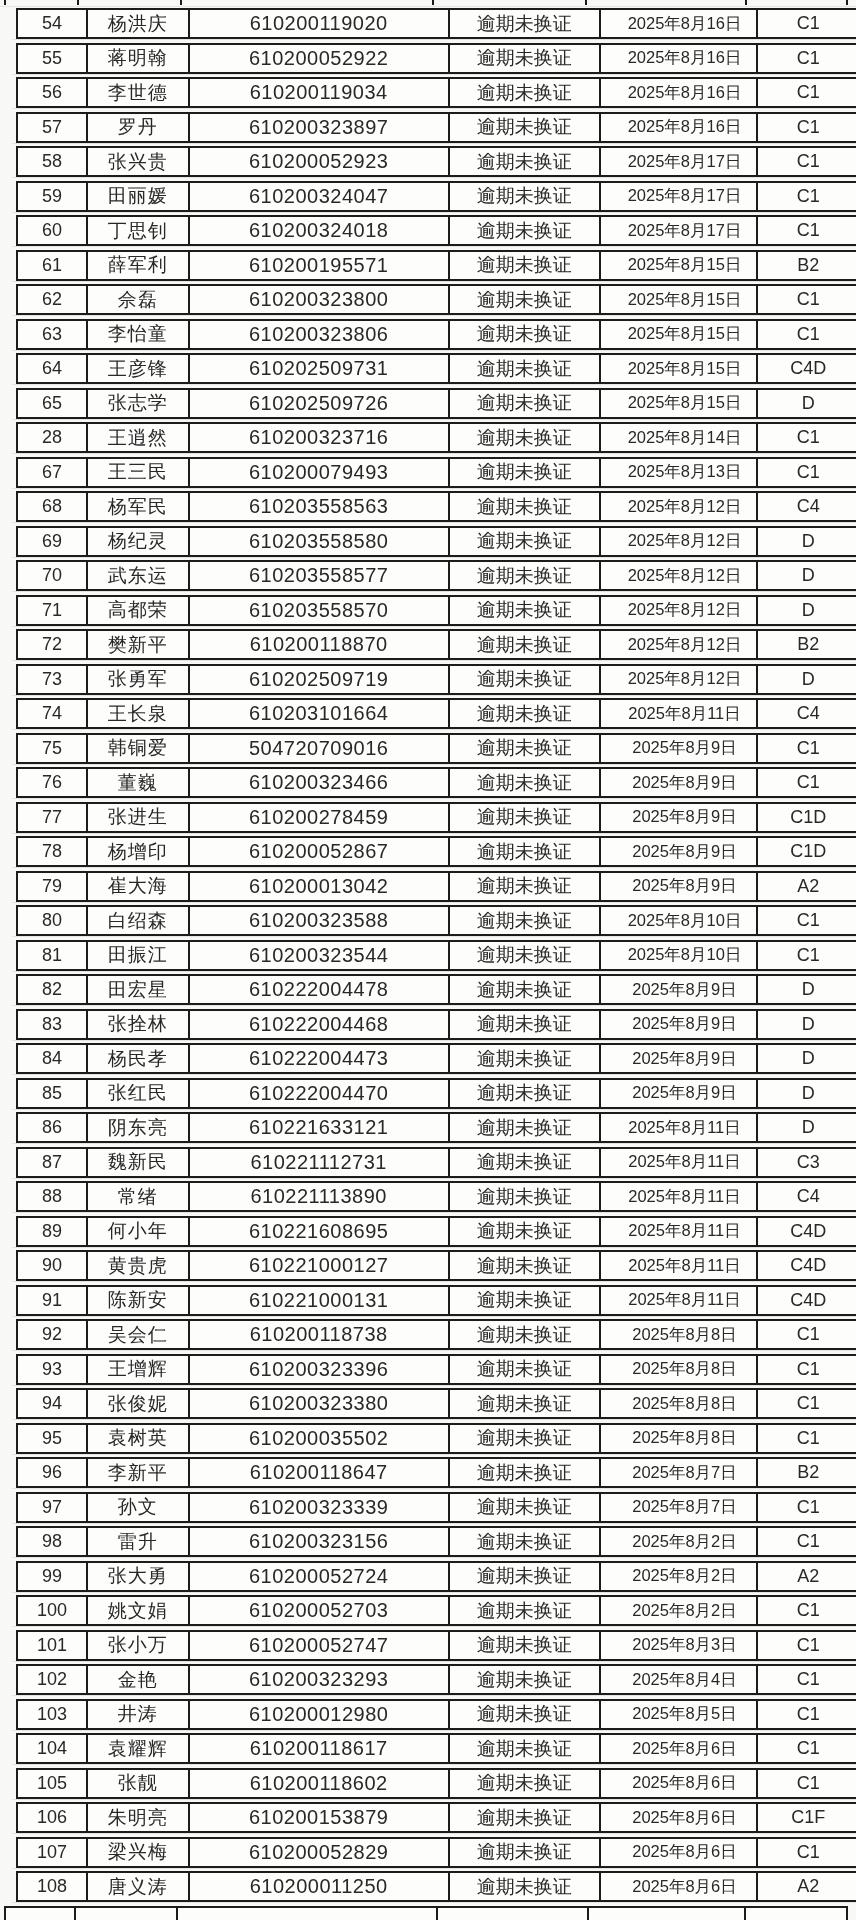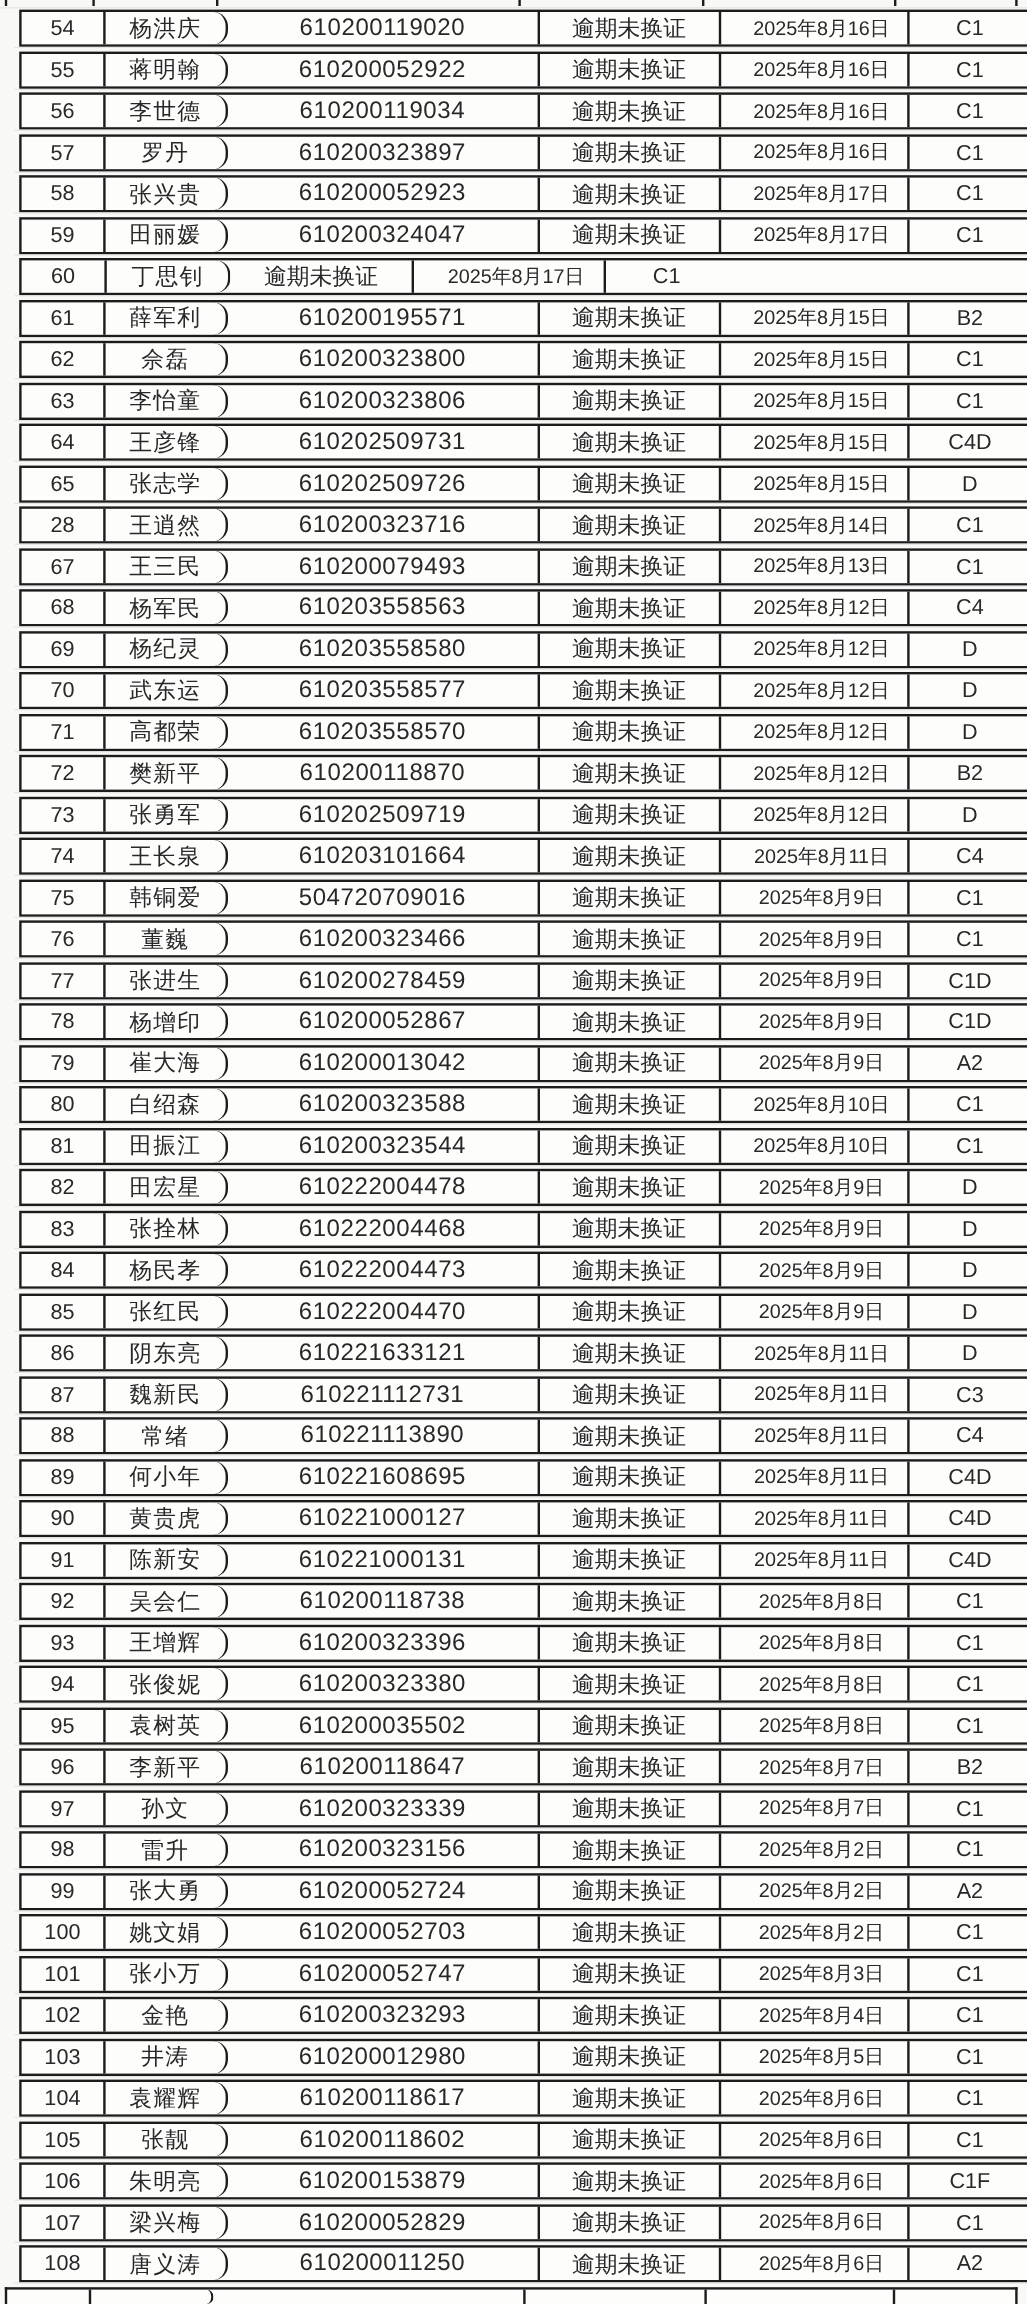--- a/index.html
+++ b/index.html
@@ -21,21 +21,21 @@
   .row::after{
     content:"";position:absolute;left:-6px;bottom:-3px;
     width:856px;height:1px;background:#e4e4e2;
   }
   .cell{
     box-sizing:border-box;border-right:2px solid #1c1c1c;
     display:flex;align-items:center;justify-content:center;
     color:#282828;white-space:nowrap;overflow:hidden;
   }
   .c-no    {width:71px;  font-size:18px;}
-  .c-name  {width:103px; font-size:19px; letter-spacing:1px; font-weight:500;border-radius:12px;}
+  .c-name  {width:103px; font-size:19px; letter-spacing:1px; font-weight:500;}
   .c-id    {width:264px; font-size:20px; letter-spacing:0.5px;}
   .c-status{width:153px; font-size:19px; font-weight:500;}
   .c-date  {width:160px; font-size:16.5px;padding-left:12px;}
   .c-type  {width:101px; font-size:18px; border-right:none;}
 
   .bottom-partial{
     position:absolute;top:1906px;left:4px;width:844px;height:14px;
     box-sizing:border-box;border:2px solid #1c1c1c;border-bottom:none;
     background:#fdfdfc;display:flex;
   }
@@ -106,20 +106,21 @@
     <div class="cell c-name">田丽媛</div>
     <div class="cell c-id">610200324047</div>
     <div class="cell c-status">逾期未换证</div>
     <div class="cell c-date">2025年8月17日</div>
     <div class="cell c-type">C1</div>
   </div>
 
   <div class="row">
     <div class="cell c-no">60</div>
     <div class="cell c-name">丁思钊</div>
+    <div class="cell c-id">610200324018</div>
     <div class="cell c-status">逾期未换证</div>
     <div class="cell c-date">2025年8月17日</div>
     <div class="cell c-type">C1</div>
   </div>
 
   <div class="row">
     <div class="cell c-no">61</div>
     <div class="cell c-name">薛军利</div>
     <div class="cell c-id">610200195571</div>
     <div class="cell c-status">逾期未换证</div>

